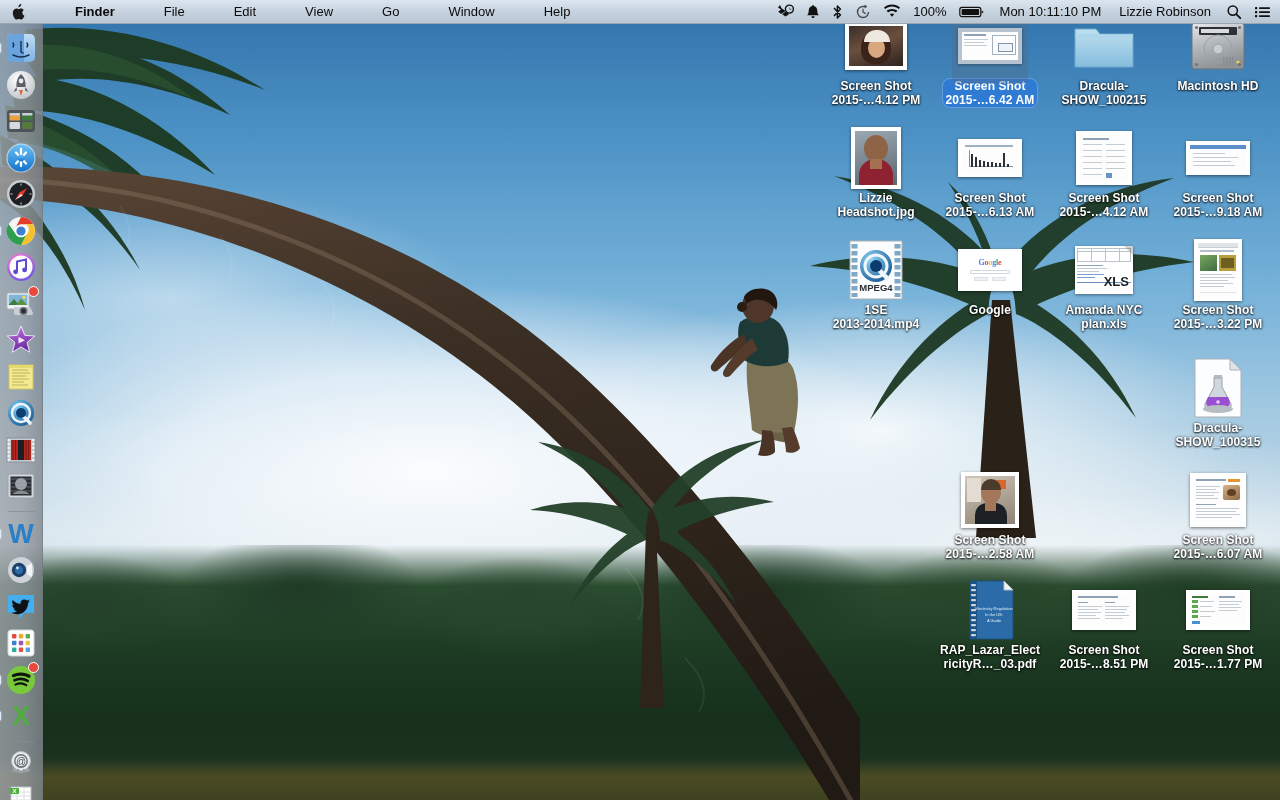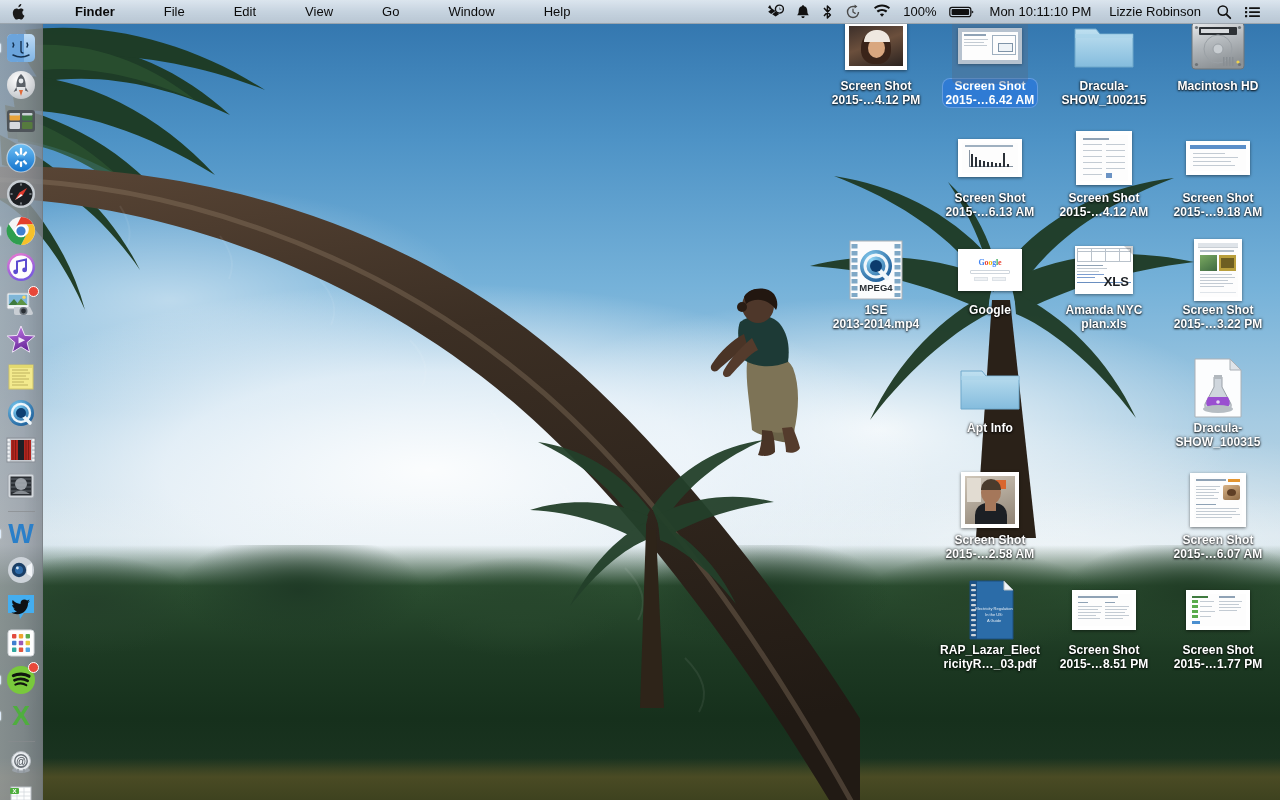--- a/index.html
+++ b/index.html
@@ -58,21 +58,21 @@
   
   #menubar {
     position:absolute; left:0; top:0; width:1280px; height:24px; z-index:60;
     background:linear-gradient(to bottom, rgba(233,238,243,0.93) 0%, rgba(215,222,229,0.9) 50%, rgba(196,205,214,0.92) 100%);
     border-bottom:1px solid rgba(120,130,140,0.65);
     display:flex; align-items:center;
     font-size:13px; color:#0a0a0a;
     backdrop-filter:blur(6px);
   }
   #menubar .mb-left { display:flex; align-items:center; height:100%;gap:29px; }
-  #menubar .mb-right { display:flex; align-items:center; height:100%; margin-left:auto; padding-right:12px; }
+  #menubar .mb-right { display:flex; align-items:center; height:100%; margin-left:auto; padding-right:2px; }
   .mb-item { padding:0 10px; height:100%; display:flex; align-items:center; line-height:1; white-space:nowrap; }
   .mb-item.apple { padding:0 11px 0 11px; }
   .mb-item.bold { font-weight:bold; }
   .mb-status { padding:0 8px; height:100%; display:flex; align-items:center; }
   .mb-status.tight { padding:0 6px; }
   .mb-clock { padding:0 9px; font-size:13px; }
   .mb-user { padding:0 9px; font-size:13px; }
 
   
   #dock {
@@ -694,20 +694,34 @@
             <circle cx="52.5" cy="9.5" r="1.6" fill="#6e7478"></circle>
           <circle cx="9.5" cy="46.5" r="1.6" fill="#6e7478"></circle>
             <circle cx="52.5" cy="46.5" r="1.6" fill="#6e7478"></circle>
         </svg>
       </div>
       <div class="label">
         <span>Macintosh HD</span>
       </div>
     </div>
 
+    <div class="icon" style="left:819px; top:118px;">
+      <div class="thumbwrap">
+        <div class="photo-frame" style="width:50px;height:62px;">
+          <div style="width:42px;height:54px;background:linear-gradient(165deg,#9aa8b2,#5c6770);position:relative;overflow:hidden;">
+            <div style="position:absolute;left:9px;top:4px;width:24px;height:27px;border-radius:50%;background:#8f6345;"></div>
+            <div style="position:absolute;left:4px;top:28px;width:34px;height:28px;border-radius:16px 16px 0 0;background:#8e2230;"></div>
+            <div style="position:absolute;left:15px;top:28px;width:12px;height:10px;background:#a37052;"></div>
+          </div>
+        </div>
+      </div>
+      <div class="label">
+        <span>Lizzie</span><br><span>Headshot.jpg</span>
+      </div>
+    </div>
 
     <div class="icon" style="left:933px; top:118px;">
       <div class="thumbwrap">
         <div class="photo-frame" style="width:64px;height:38px;">
           <div style="width:56px;height:30px;background:#fdfdfd;position:relative;overflow:hidden;">
             <div style="position:absolute;left:3px;top:2px;width:48px;height:2px;background:#9fb0c0;"></div>
             <div style="position:absolute;left:7px;top:7px;width:44px;height:17px;border-left:1px solid #8895a3;border-bottom:1px solid #8895a3;"></div>
             <div style="position:absolute;left:9px;top:11px;width:1.6px;height:13px;background:#2b3138;"></div>
             <div style="position:absolute;left:13px;top:14px;width:1.6px;height:10px;background:#2b3138;"></div>
             <div style="position:absolute;left:17px;top:17px;width:1.6px;height:7px;background:#2b3138;"></div>
@@ -874,31 +888,20 @@
             <div style="position:absolute;left:2px;top:43px;width:24px;height:1px;background:#c3cbd3;"></div>
             <div style="position:absolute;left:2px;top:49px;width:36px;height:1px;background:#dfe4e9;"></div>
           </div>
         </div>
       </div>
       <div class="label">
         <span>Screen Shot</span><br><span>2015-…3.22 PM</span>
       </div>
     </div>
 
-    <div class="icon" style="left:933px; top:348px;">
-      <div class="thumbwrap">
-        <svg width="64" height="52" viewBox="0 0 64 52">
-          <path d="M3,9 L24,9 L28,14 L61,14 L61,47 L3,47 Z" fill="url(#fdA)" stroke="#6fa8cb"></path>
-          <path d="M3,14 L61,14 L61,18 L3,18 Z" fill="#a9d3e9" opacity="0.6"></path>
-        </svg>
-      </div>
-      <div class="label">
-        <span>Apt Info</span>
-      </div>
-    </div>
 
 
     <div class="icon" style="left:1161px; top:348px;">
       <div class="thumbwrap">
         <svg width="52" height="62" viewBox="0 0 52 62">
           <path d="M3,2 L38,2 L49,13 L49,60 L3,60 Z" fill="#fcfdfe" stroke="#aab0b6"></path>
           <path d="M38,2 L49,13 L38,13 Z" fill="#dfe4e9" stroke="#aab0b6"></path>
           <path d="M22,20 L22,30 L13,47 Q12,52 17,52 L35,52 Q40,52 39,47 L30,30 L30,20 Z" fill="#cfd6dd" stroke="#9aa1a8"></path>
           <path d="M16,40 L36,40 Q40,48 35,50 L17,50 Q12,48 16,40 Z" fill="#9a4fd0"></path>
           <path d="M22,18 L30,18 L30,22 L22,22 Z" fill="#b2b8be"></path>

